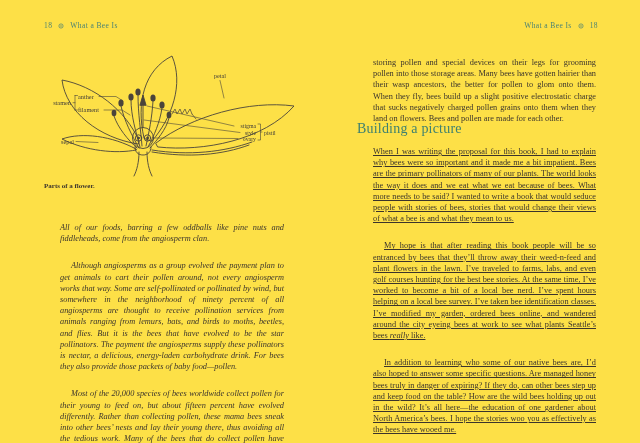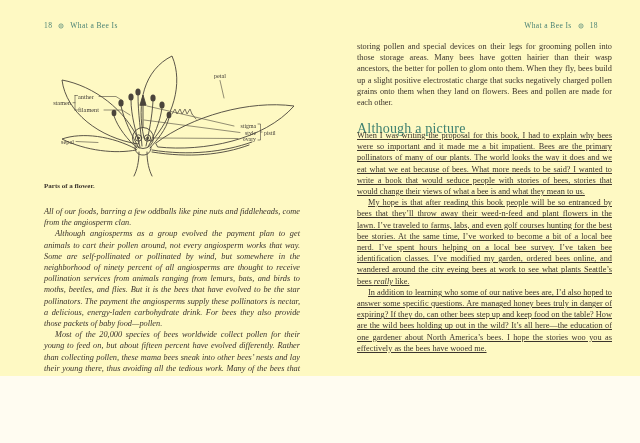--- a/index.html
+++ b/index.html
@@ -1,37 +1,37 @@
 <!DOCTYPE html>
 <html><head>
 <meta charset="utf-8">
 <style>
   html,body { margin:0; padding:0; background:#fffcf1; }
   .spread {
-    position:relative; width:640px; height:376px; background:#fef9c3;
+    position:relative; width:640px; height:443px; background:#fde047;
     font-family:"Liberation Serif", serif; color:#3b342c; overflow:hidden;
   }
   .page { position:absolute; top:0; height:100%; }
   .page-left  { left:44px;  width:256px; }
   .page-right { left:357px; width:255px; }
 
   .running-head {
     position:absolute; top:21px; left:0; right:0;
     display:flex; align-items:center; gap:6px;
     font-size:7.5px; letter-spacing:0.4px; color:#4a8274;
   }
   .running-head.rh-right { justify-content:flex-end; right:14px; }
   .bee-orn { width:6px; height:6px; display:inline-block; flex:0 0 auto; }
 
   figure.flower { position:absolute; top:48px; left:0; width:256px; margin:0; }
   figure.flower svg { display:block; }
   figcaption { font-size:7px; font-weight:bold; color:#3b342c; margin-top:2px; }
 
   .body { position:absolute; left:0; right:0; font-size:8.3px; line-height:11.2px; text-align:justify; }
-  .body p { margin:0; }
+  .body p { margin:16px; }
   .body p.indent { text-indent:11px; }
   .left-body { top:206px;font-style:italic; }
   .right-body-top { top:41px; }
   .right-body { top:130px;text-decoration:underline; }
 
   .section-heading {
     position:absolute; top:121px; left:0; margin:0;
     font-size:14px; font-weight:normal; color:#3e8070; letter-spacing:0.2px;
   }
 
@@ -137,21 +137,21 @@
         <circle cx="3" cy="3" r="2.1" fill="none" stroke="#4a8274" stroke-width="0.7"></circle>
         <circle cx="3" cy="3" r="0.7" fill="#4a8274"></circle>
       </svg>
       <span>18</span>
     </div>
 
     <div class="body right-body-top">
         <p class="para">storing pollen and special devices on their legs for grooming pollen into those storage areas. Many bees have gotten hairier than their wasp ancestors, the better for pollen to glom onto them. When they fly, bees build up a slight positive electrostatic charge that sucks negatively charged pollen grains onto them when they land on flowers. Bees and pollen are made for each other.</p>
       </div>
 
-    <h2 class="section-heading">Although a picture</h2>
+    <h2 class="section-heading">Building a picture</h2>
 
     <div class="body right-body">
         <p class="para">When I was writing the proposal for this book, I had to explain why bees were so important and it made me a bit impatient. Bees are the primary pollinators of many of our plants. The world looks the way it does and we eat what we eat because of bees. What more needs to be said? I wanted to write a book that would seduce people with stories of bees, stories that would change their views of what a bee is and what they mean to us.</p>
         <p class="para indent">My hope is that after reading this book people will be so entranced by bees that they’ll throw away their weed-n-feed and plant flowers in the lawn. I’ve traveled to farms, labs, and even golf courses hunting for the best bee stories. At the same time, I’ve worked to become a bit of a local bee nerd. I’ve spent hours helping on a local bee survey. I’ve taken bee identification classes. I’ve modified my garden, ordered bees online, and wandered around the city eyeing bees at work to see what plants Seattle’s bees <em>really</em> like.</p>
         <p class="para indent">In addition to learning who some of our native bees are, I’d also hoped to answer some specific questions. Are managed honey bees truly in danger of expiring? If they do, can other bees step up and keep food on the table? How are the wild bees holding up out in the wild? It’s all here—the education of one gardener about North America’s bees. I hope the stories woo you as effectively as the bees have wooed me.</p>
       </div>
   </div>
 
 </div>
 

